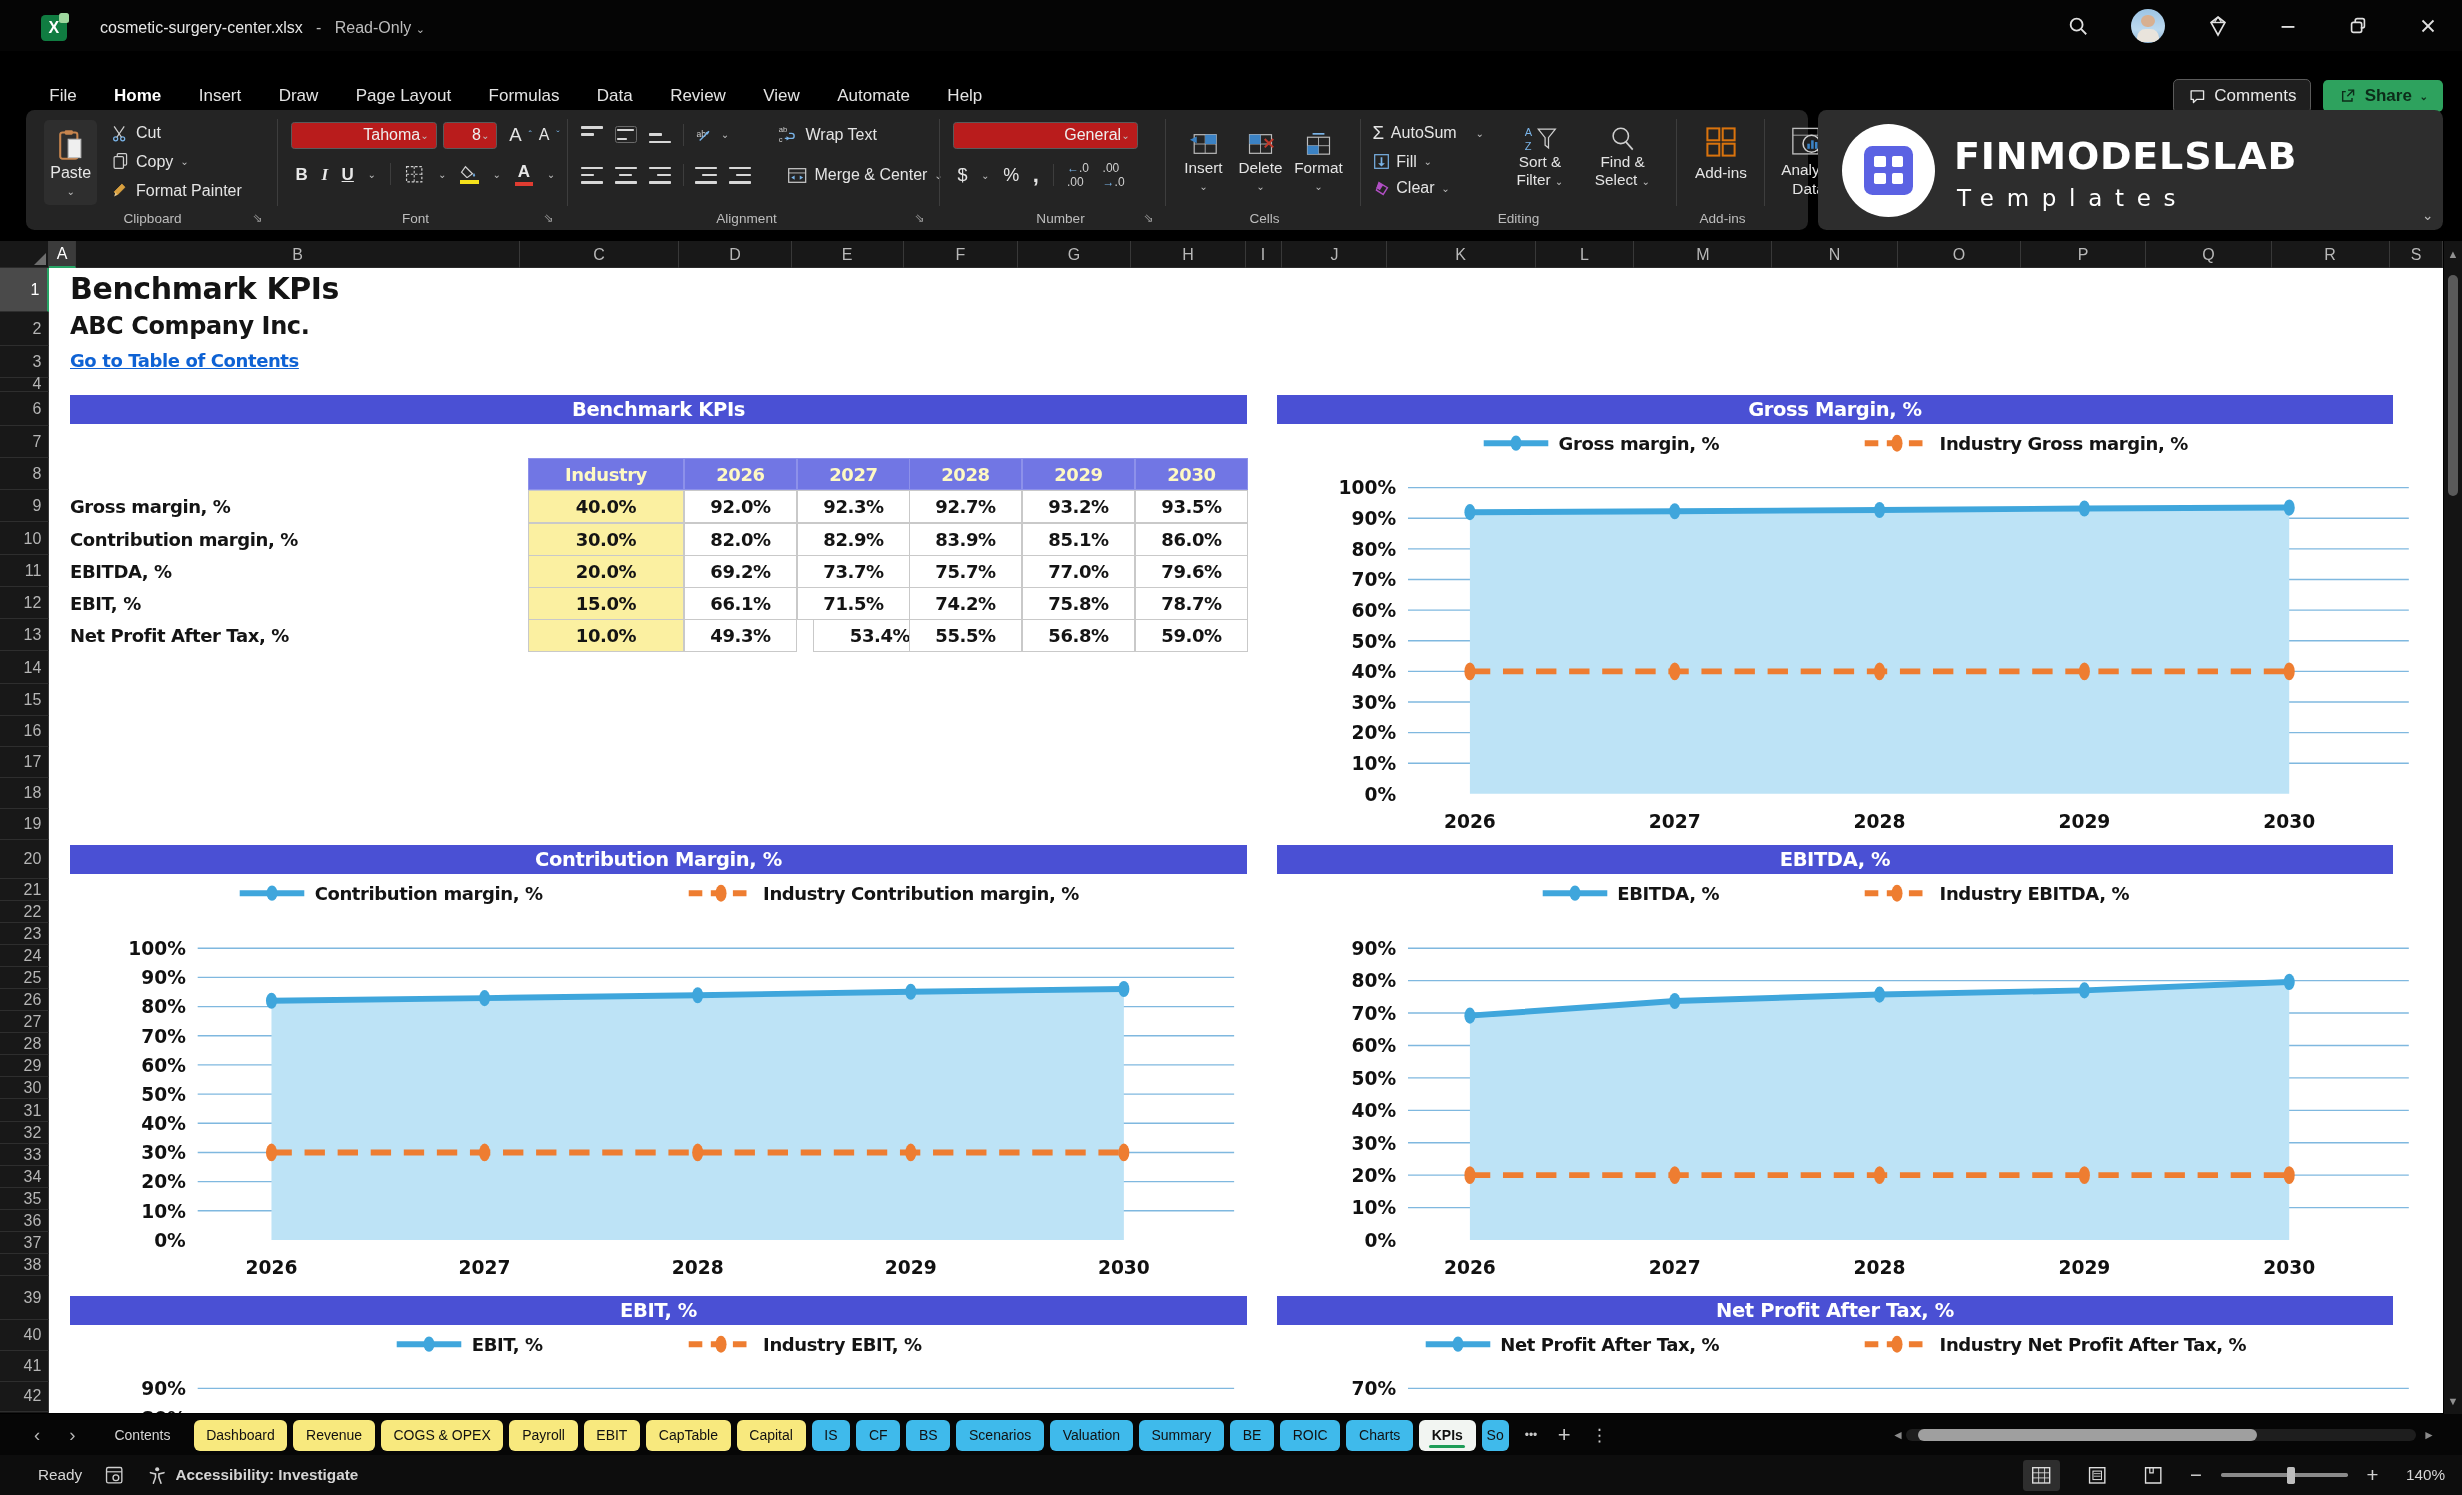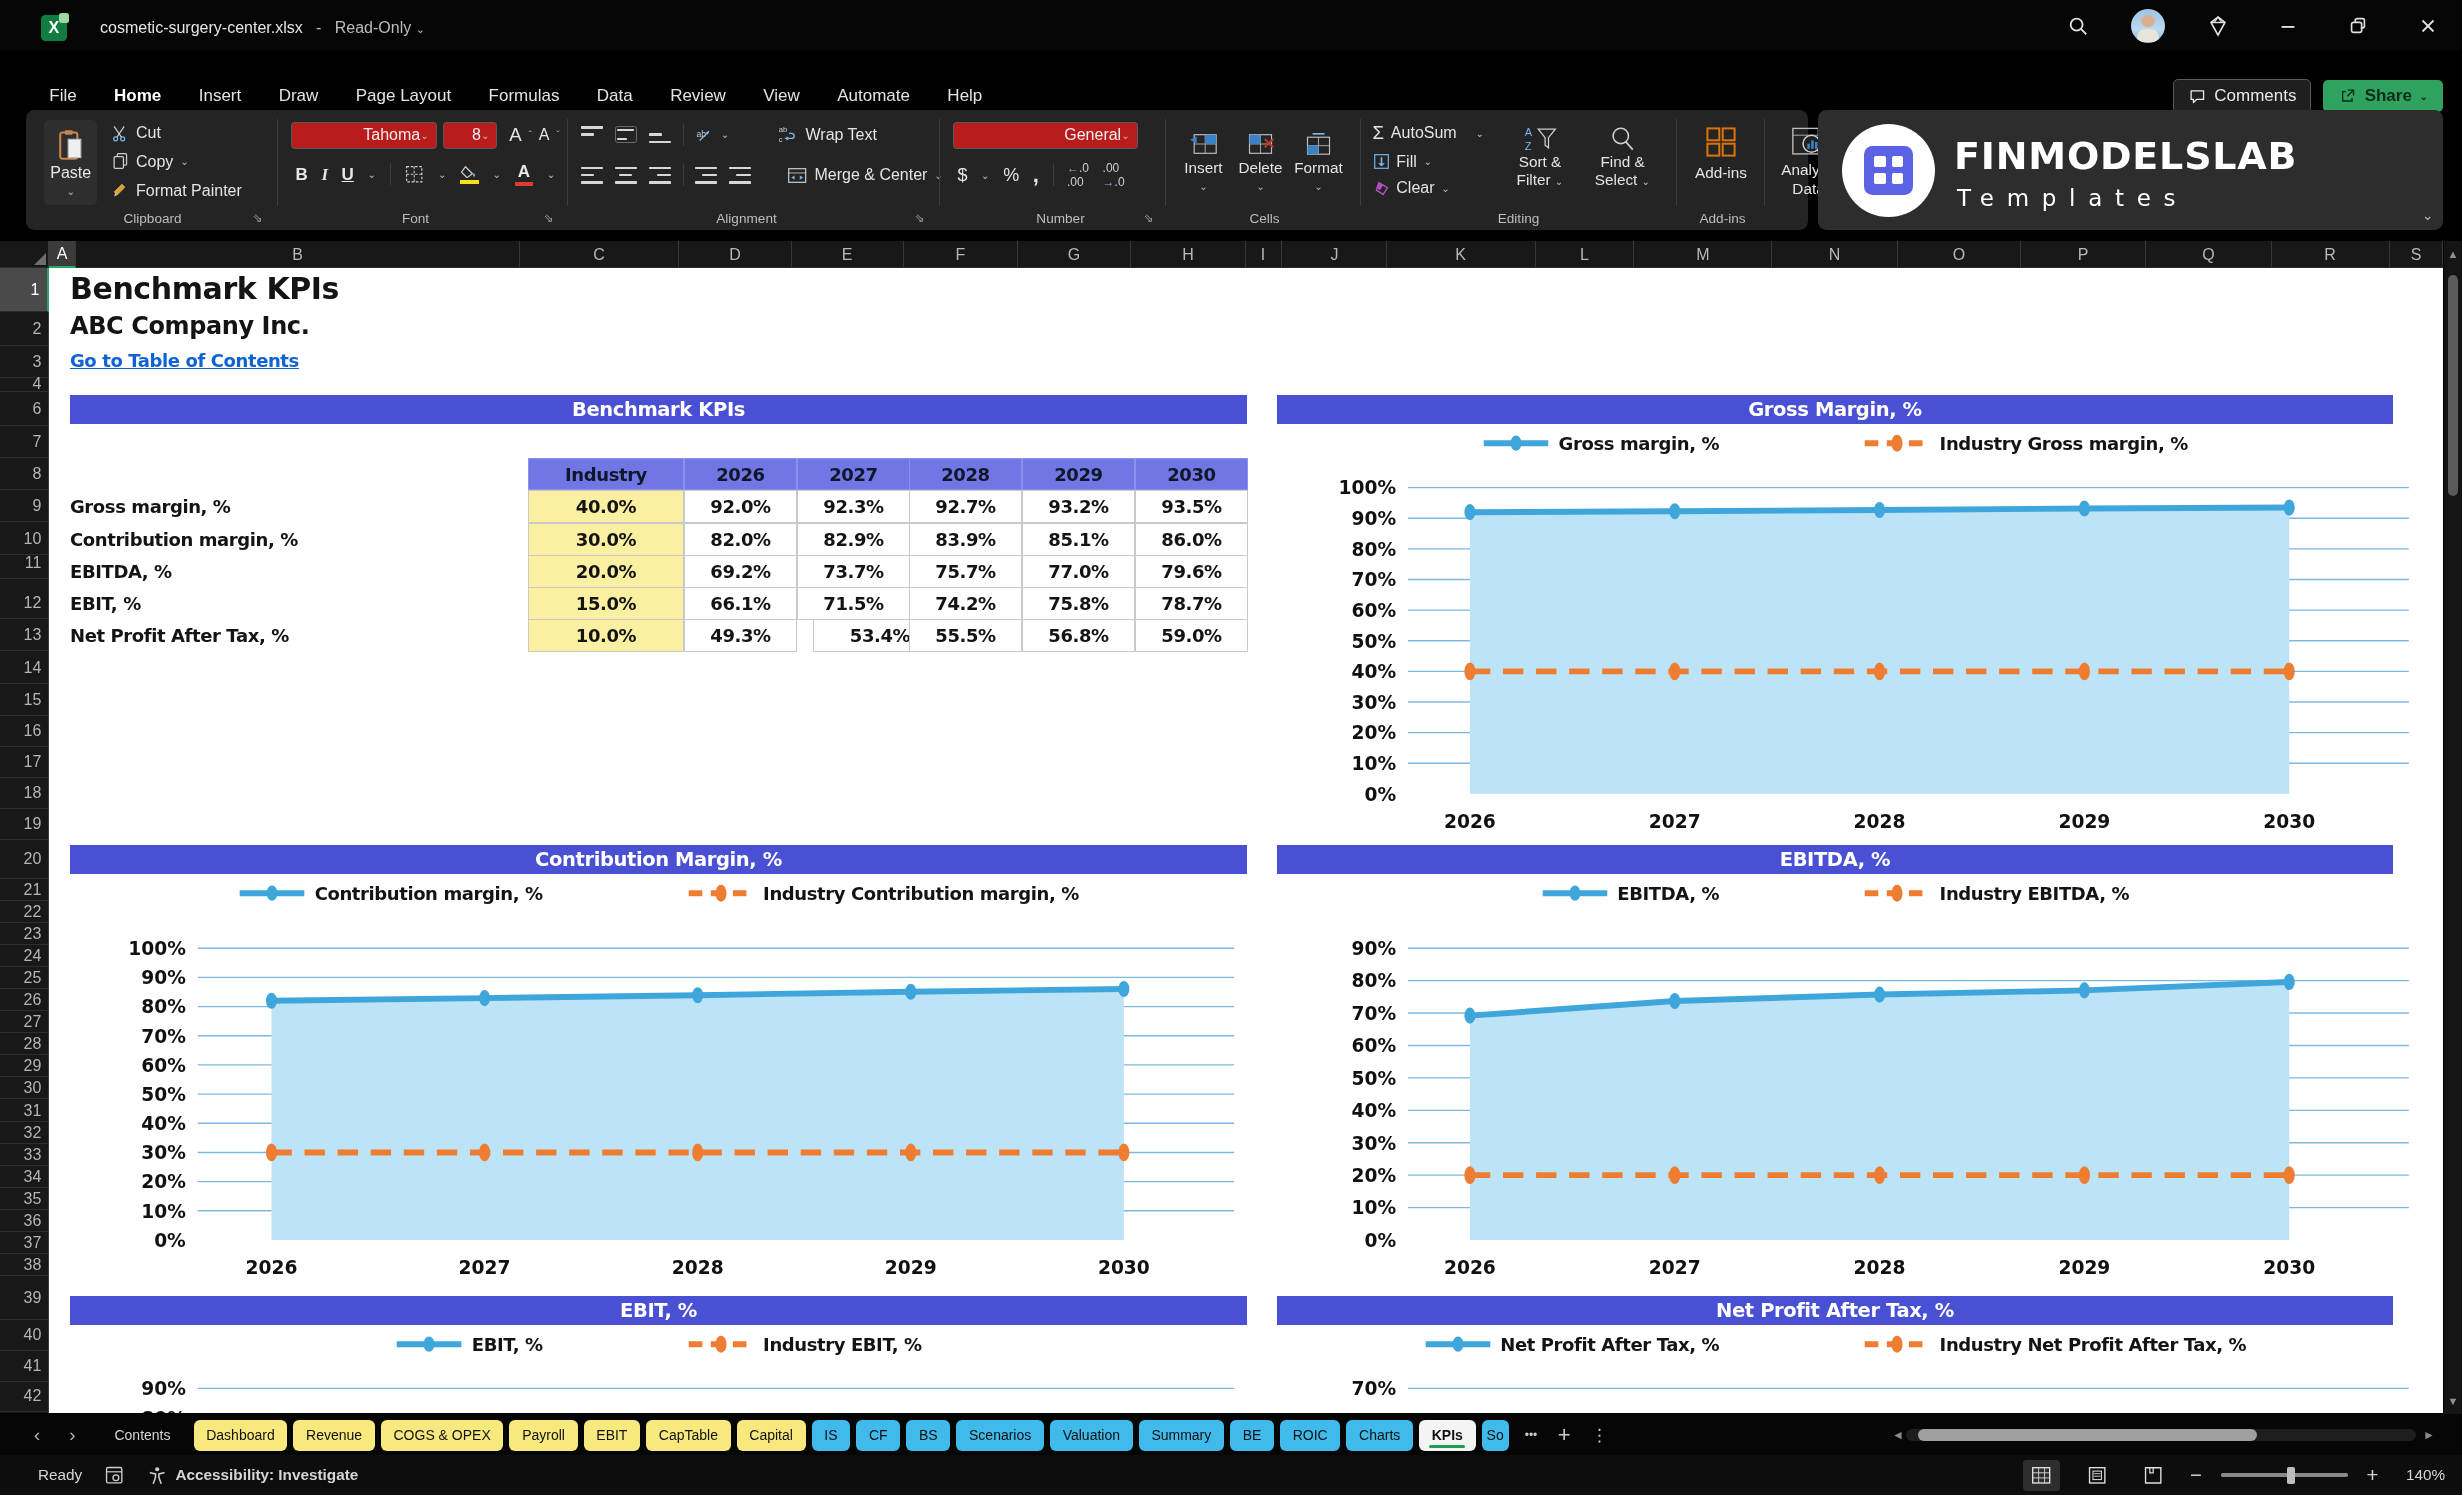--- a/index.html
+++ b/index.html
@@ -57,21 +57,21 @@
 .rowhead{position:absolute;left:0;top:268px;width:49px;height:1145px;background:#181818;border-right:0.8px solid #3a3a3a}
 .rowcell{position:absolute;left:0;width:49px;display:flex;align-items:center;justify-content:flex-end;padding-right:7.6px;font-size:16px;color:#b5b5b5;border-bottom:0.8px solid #2e2e2e}
 .rowcell.sel{background:#4a4a4a;color:#fff;border-right:2.5px solid #27A465}
 
 .sheet{position:absolute;left:49px;top:268px;width:2394px;height:1145px;background:#fff;overflow:hidden;font-family:"DejaVu Sans",sans-serif}
 .sh-title{position:absolute;left:21px;top:3.4px;font-size:30px;font-weight:bold;color:#141414;letter-spacing:-0.4px}
 .sh-company{position:absolute;left:21px;top:44px;font-size:24px;font-weight:bold;color:#141414;letter-spacing:-0.4px}
 .sh-link{position:absolute;left:21px;top:82px;font-size:18px;font-weight:bold;color:#0E62D4;text-decoration:underline;letter-spacing:-0.4px}
 .banner{position:absolute;height:29px;background:#4A50D4;color:#fff;font-weight:bold;font-size:19.5px;display:flex;align-items:center;justify-content:center;letter-spacing:-0.4px}
 .tcell{position:absolute;display:flex;align-items:center;justify-content:center;font-weight:bold;font-size:18px;color:#141414;background:#fff;border:0.8px solid #c9c9c9;letter-spacing:-0.4px}
-.tcell.head{background:#7176E4;color:#0f172a;border:0.8px solid #8d91ea}
+.tcell.head{background:#7176E4;color:#fef9c3;border:0.8px solid #8d91ea}
 .tcell.industry{background:#FBF0A1}
 .trowlabel{position:absolute;display:flex;align-items:center;font-weight:bold;font-size:18px;color:#141414;letter-spacing:-0.4px}
 .chart-legend{position:absolute;display:flex;justify-content:center;align-items:center;gap:144px;font-weight:bold;font-size:18px;color:#141414;letter-spacing:-0.4px}
 .chart-legend .li{display:flex;align-items:center;gap:8.5px}
 .chart-svg{position:absolute;left:0;top:0;pointer-events:none}
 
 .vscroll{position:absolute;left:2444px;top:241px;width:18.7px;height:1173px;background:#141414}
 .vthumb{position:absolute;left:4.2px;top:34px;width:10.2px;height:221px;background:#5a5a5a;border-radius:5.1px}
 .varrow{position:absolute;left:3.4px;color:#909090;font-size:11px}
 
@@ -506,21 +506,21 @@
 <div class="rowhead" id="rowhead">
     <div class="rowcell sel" style="top: 0px; height: 44px;">1</div>
     <div class="rowcell" style="top: 44px; height: 34px;">2</div>
     <div class="rowcell" style="top: 78px; height: 32px;">3</div>
     <div class="rowcell" style="top: 110px; height: 13.6px;">4</div>
     <div class="rowcell" style="top: 124px; height: 34px;">6</div>
     <div class="rowcell" style="top: 158px; height: 32px;">7</div>
     <div class="rowcell" style="top: 190px; height: 32px;">8</div>
     <div class="rowcell" style="top: 222px; height: 32px;">9</div>
     <div class="rowcell" style="top: 255px; height: 32px;">10</div>
-    <div class="rowcell" style="top: 279px; height: 32px;">11</div>
+    <div class="rowcell" style="top: 287px; height: 32px;">11</div>
     <div class="rowcell" style="top: 319px; height: 32px;">12</div>
     <div class="rowcell" style="top: 351px; height: 32px;">13</div>
     <div class="rowcell" style="top: 384px; height: 32px;">14</div>
     <div class="rowcell" style="top: 416px; height: 32px;">15</div>
     <div class="rowcell" style="top: 448px; height: 31px;">16</div>
     <div class="rowcell" style="top: 479px; height: 31px;">17</div>
     <div class="rowcell" style="top: 509px; height: 32px;">18</div>
     <div class="rowcell" style="top: 541px; height: 31px;">19</div>
     <div class="rowcell" style="top: 572px; height: 39px;">20</div>
     <div class="rowcell" style="top: 611px; height: 22px;">21</div>

